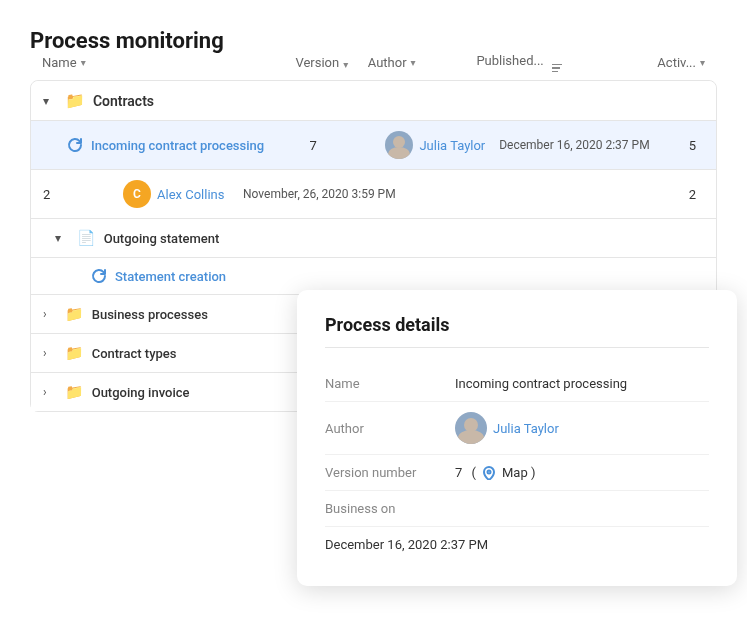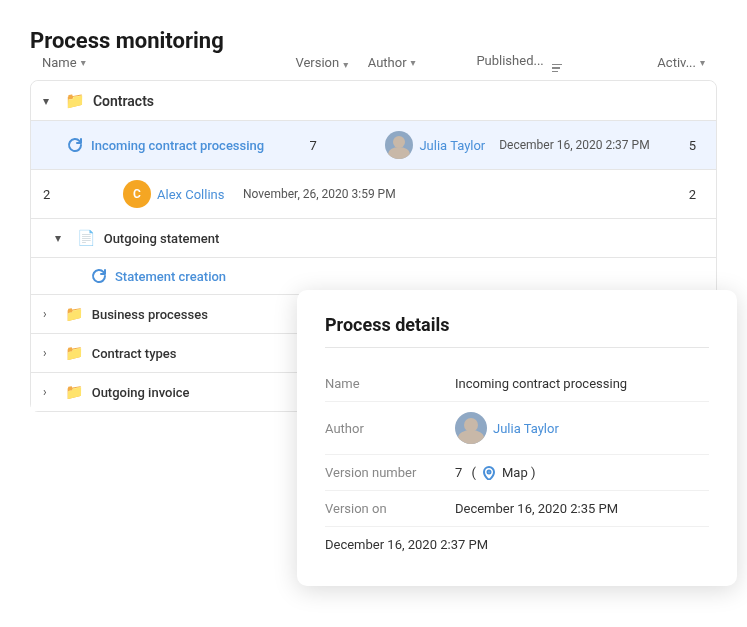--- a/index.html
+++ b/index.html
@@ -544,22 +544,21 @@
           <svg viewBox="0 0 14 14">
             <path d="M7 1C4.2 1 2 3.2 2 6c0 4 5 8 5 8s5-4 5-8c0-2.8-2.2-5-5-5z" stroke="#4a90d9"></path>
             <circle cx="7" cy="6" r="1.5" stroke="#4a90d9"></circle>
           </svg>
         </span>
         <span>Map )</span>
       </div>
     </div>
 
     <div class="detail-row">
-      <div class="detail-label">Version on</div>
-      <div class="detail-value">December 16, 2020  2:35 PM</div>
+      <div class="detail-label">Business on</div>
     </div>
 
     <div class="detail-row">
       <div class="detail-value">December 16, 2020  2:37 PM</div>
     </div>
 
   </div>
 
 </div>
 

